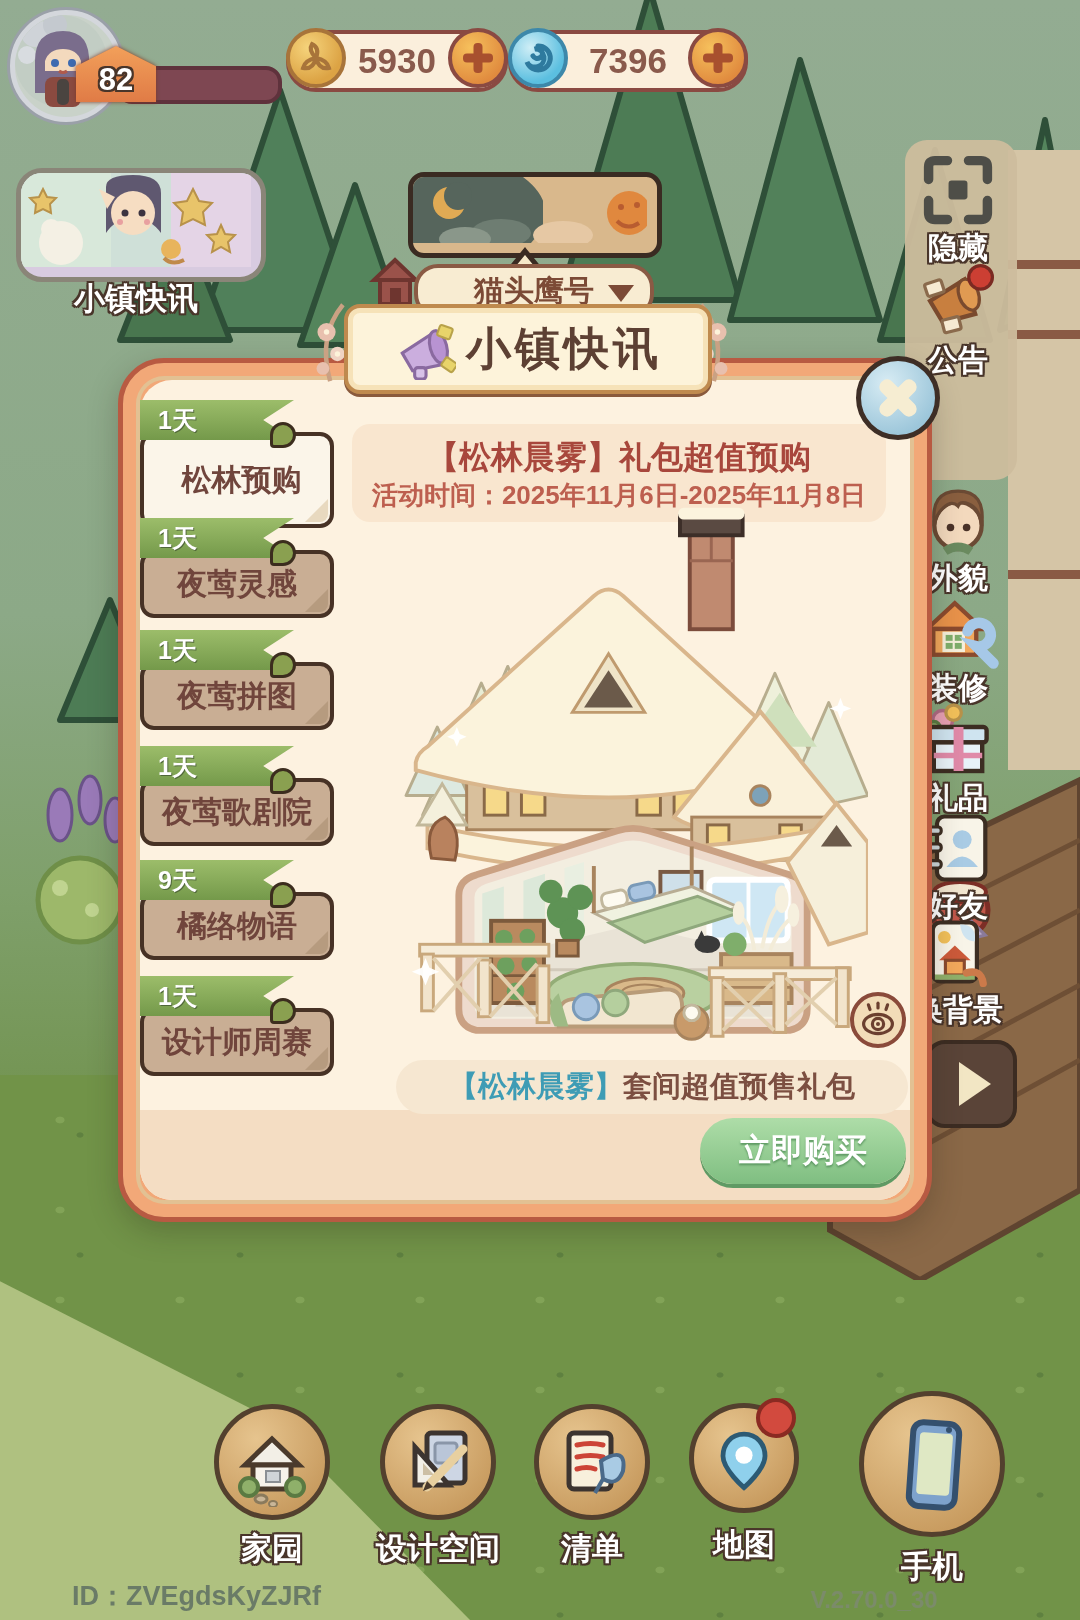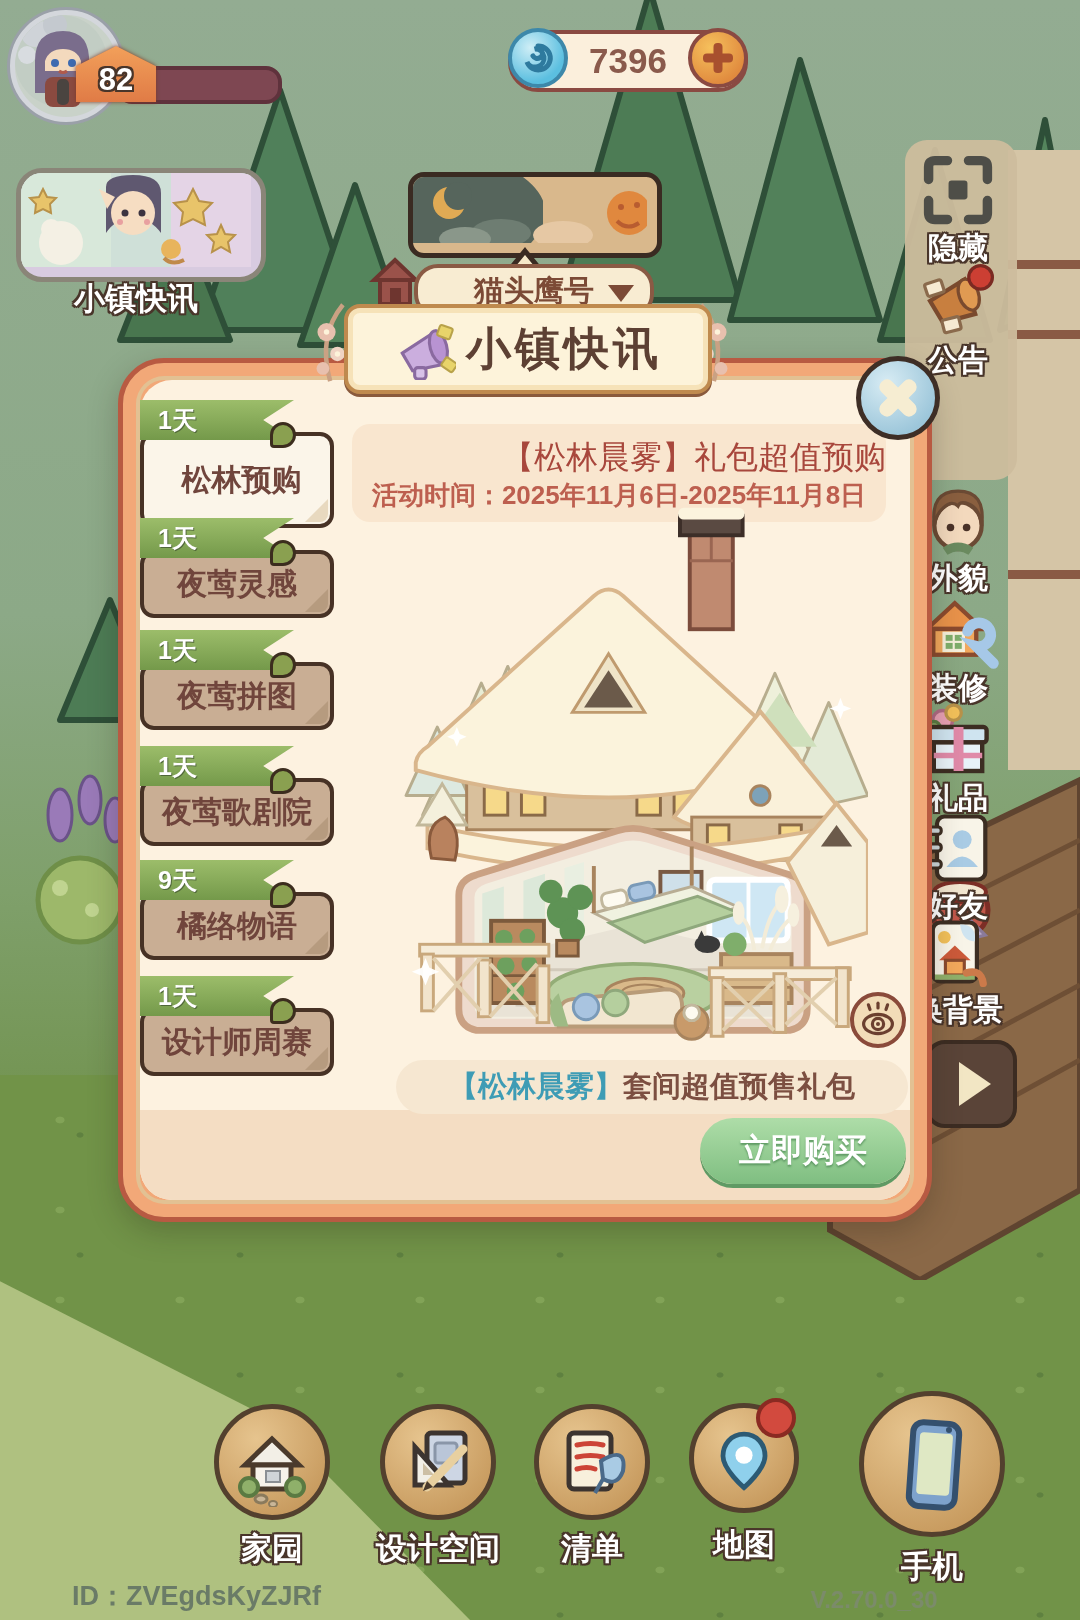--- a/index.html
+++ b/index.html
@@ -78,21 +78,21 @@
   .ribbon span{font-size:25px;font-weight:bold;color:#fff;padding-left:18px;text-shadow:1px 1px 0 #50663a;}
   .leaf-pin{left:270px;width:20px;height:20px;border-radius:50% 50% 50% 4px;background:#8aa050;border:3px solid #3c2d1e;z-index:4;}
   .ev-card{left:140px;width:194px;border:4px solid #473225;border-radius:14px;background:#c9ae94;z-index:2;box-sizing:border-box;}
   .ev-card.sel{background:#fbf5e9;}
   .ev-card span{font-size:30px;font-weight:bold;color:#70453c;}
   .ev-card::after{content:"";position:absolute;right:2px;bottom:2px;width:24px;height:24px;border-radius:0 0 8px 0;
     background:linear-gradient(315deg,#b69b7f 46%,transparent 50%);}
   .ev-card.sel::after{background:linear-gradient(315deg,#e8d9bf 46%,transparent 50%);}
 
   .head-band{left:352px;top:424px;width:534px;height:98px;border-radius:18px;background:#f9e6cf;}
-  .head-l1{left:352px;top:436px;width:534px;font-size:32px;font-weight:normal;color:#a8473c;text-align:right;}
+  .head-l1{left:352px;top:436px;width:534px;font-size:32px;font-weight:bold;color:#a8473c;text-align:center;}
   .head-l2{left:352px;top:478px;width:534px;font-size:26px;font-weight:bold;color:#bd5f4f;text-align:center;}
   .caption{left:396px;top:1060px;width:512px;height:54px;border-radius:27px;background:#f6e7d1;}
   .caption b{font-size:29px;}
   .cap-teal{color:#3e9cb5;} .cap-brown{color:#7c4f41;}
   .buy-btn{left:700px;top:1118px;width:206px;height:66px;border-radius:33px;
     background:linear-gradient(#aeddа8,#7fbe81);background:linear-gradient(#aedda8,#7fbe81);
     box-shadow:0 4px 0 #5f9a64;border:none;}
   .buy-btn span{font-size:32px;font-weight:bold;color:#fff;text-shadow:0 2px 2px #5f9a64;}
   .eye-btn{left:850px;top:992px;width:56px;height:56px;border-radius:50%;background:#f2dcb8;border:4px solid #8a4a3a;box-sizing:border-box;}
 
@@ -168,20 +168,36 @@
   </div>
   <div class="abs xp-bar">
       <div class="xp-fill"></div>
     </div>
   <div class="abs lvl-badge">
     <div class="lvl-shape ctr">
         <span class="ot">82</span>
       </div>
   </div>
 
+  <div class="abs pill" style="left:286px;top:30px;width:214px;">
+    <div class="coin ctr">
+      <svg width="34" height="34" viewBox="0 0 34 34">
+          <g fill="none" stroke="#a8743a" stroke-width="4" stroke-linecap="round">
+        <path d="M17,17 Q9,9 13,3 Q21,7 17,17"></path>
+            <path d="M17,17 Q6,19 4,27 Q14,29 17,17"></path>
+            <path d="M17,17 Q28,19 30,27 Q20,29 17,17"></path>
+          </g>
+        </svg>
+    </div>
+    <div class="cur-val ctr">5930</div>
+    <div class="plus-btn">
+        <i></i>
+        <i class="v"></i>
+      </div>
+  </div>
   <div class="abs pill" style="left:508px;top:30px;width:232px;">
     <div class="orb ctr">
       <svg width="36" height="36" viewBox="0 0 36 36">
           <path d="M18,6 a12,12 0 1 1 -11,16 a9,9 0 1 0 8,-13 a5,5 0 1 1 -2,7" fill="none" stroke="#2e7a9e" stroke-width="5" stroke-linecap="round"></path>
         </svg>
     </div>
     <div class="cur-val ctr">7396</div>
     <div class="plus-btn">
         <i></i>
         <i class="v"></i>

